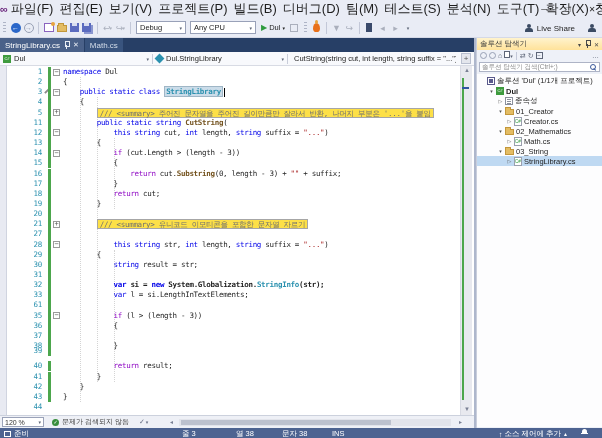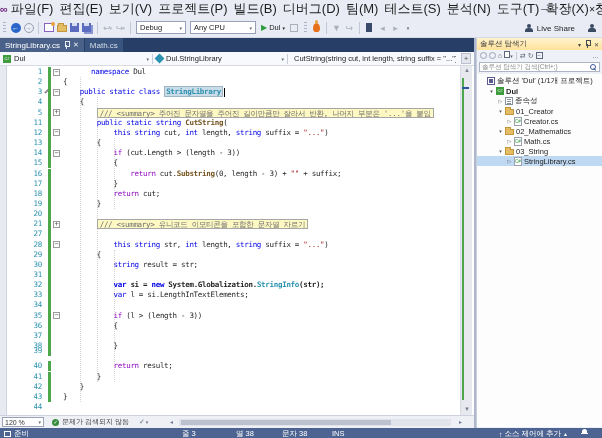--- a/index.html
+++ b/index.html
@@ -78,21 +78,21 @@
   #code-layer { position:absolute; left:0; top:0; width:100%; height:100%; }
   .cl { position:absolute; left:0; width:100%; height:10.15px; }
   .ln { position:absolute; left:8px; top:0; width:34px; text-align:right; font-family:"DejaVu Sans Mono",monospace; font-size:7.5px; line-height:10px; color:#2B91AF; letter-spacing:-0.3px; }
   .pencil { position:absolute; left:44px; top:3px; width:6px; height:2px; background:#8A8A8A; transform:rotate(-45deg); }
   .chg { position:absolute; left:48px; top:0; width:3px; height:10.15px; background:#4CA64C; }
   .fold-box { position:absolute; left:53px; top:1.5px; width:7px; height:7px; border:1px solid #9A9A9A; background:#fff; font-size:7px; line-height:5px; text-align:center; color:#555; font-family:"DejaVu Sans Mono",monospace; }
   .code { position:absolute; left:63px; top:0; white-space:pre; font-family:"DejaVu Sans Mono",monospace; font-size:7.5px; line-height:10px; letter-spacing:-0.3px; color:#1E1E1E; }
   .sk { color:#0000E8; } .sc { color:#8F08C4; } .st { color:#2B91AF; }
   .sm { color:#74531F; font-weight:bold; } .ss { color:#A31515; } .sp { color:#1E1E1E; }
   .shl { color:#2B91AF; font-weight:bold; background:#CBDCE9; border:1px solid #9FB6C6; padding:0 1px; }
-  .codebox { display:inline-block; border:1px solid #A6A6A6; background:#fef9c3; color:#6F6F6F; padding:0 2px; line-height:9px; height:10px; }
+  .codebox { display:inline-block; border:1px solid #A6A6A6; background:#fde047; color:#6F6F6F; padding:0 2px; line-height:9px; height:10px; }
   .caret { display:inline-block; width:1px; height:9px; background:#000; vertical-align:middle; margin-left:1px; }
   .iguide { position:absolute; width:0; border-left:1px dotted #D4D4D4; }
 
   
   #vscroll { position:absolute; left:460px; top:0; width:12px; height:349px; background:#E8E9EF; border-left:1px solid #D8DAE3; }
   #vscroll .arr { position:absolute; left:0; width:12px; text-align:center; font-size:6px; color:#7A8094; }
   #vs-green { position:absolute; left:1px; top:12px; width:2px; height:322px; background:#4CA64C; }
   #vs-blue { position:absolute; left:1px; top:21px; width:7px; height:2px; background:#2F54A0; }
 
   
@@ -297,21 +297,21 @@
   <div id="gutterstrip"></div>
   <div id="code-layer">
     <div class="iguide" style="left:80px; top:11px; height:325px"></div>
     <div class="iguide" style="left:97px; top:31px; height:285px"></div>
     <div class="iguide" style="left:114px; top:72px; height:71px"></div>
     <div class="iguide" style="left:114px; top:184px; height:132px"></div>
   <div class="cl" style="top: 1px;">
         <span class="ln">1</span>
         <span class="chg"></span>
         <span class="fold-box">−</span>
-        <span class="code" style="padding-left: 0px; margin-left: 28px;"><span class="sk">namespace</span><span class="sp"> Dul</span></span>
+        <span class="code" style="padding-left: 0px;"><span class="sk">namespace</span><span class="sp"> Dul</span></span>
       </div>
       <div class="cl" style="top: 11.15px;">
         <span class="ln">2</span>
         <span class="chg"></span>
         <span class="code" style="padding-left: 0px;"><span class="sp">{</span></span>
       </div>
       <div class="cl" style="top: 21.3px;">
         <span class="ln">3</span>
         <span class="pencil"></span>
         <span class="chg"></span>
@@ -416,21 +416,21 @@
         <span class="ln">32</span>
         <span class="chg"></span>
         <span class="code" style="padding-left: 50.52px; font-weight: bold;"><span class="sk">var</span><span class="sp"> si = </span><span class="sk">new</span><span class="sp"> System.Globalization.</span><span class="st">StringInfo</span><span class="sp">(str);</span></span>
       </div>
       <div class="cl" style="top: 224.3px;">
         <span class="ln">33</span>
         <span class="chg"></span>
         <span class="code" style="padding-left: 50.52px;"><span class="sk">var</span><span class="sp"> l = si.LengthInTextElements;</span></span>
       </div>
       <div class="cl" style="top: 234.45px;">
-        <span class="ln">34</span>
+        <span class="ln">61</span>
         <span class="chg"></span>
         <span class="code" style="padding-left: 0px;"></span>
       </div>
       <div class="cl" style="top: 244.6px;">
         <span class="ln">35</span>
         <span class="chg"></span>
         <span class="fold-box">−</span>
         <span class="code" style="padding-left: 50.52px;"><span class="sc">if</span><span class="sp"> (l &gt; (length - 3))</span></span>
       </div>
       <div class="cl" style="top: 254.75px;">

